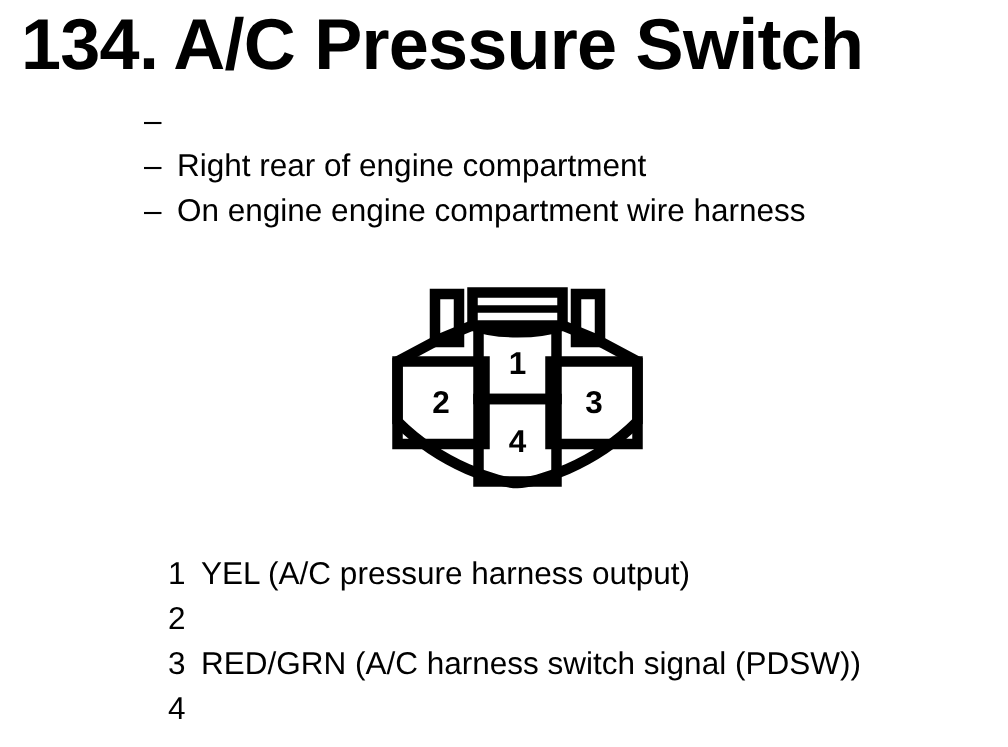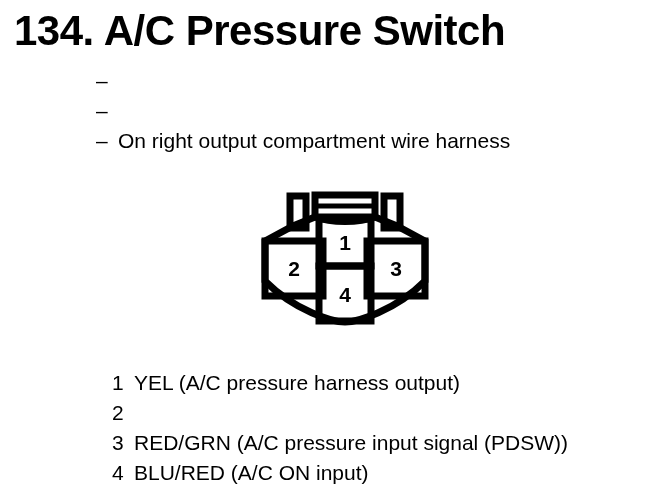--- a/index.html
+++ b/index.html
@@ -15,21 +15,21 @@
     font-family: "Liberation Sans", sans-serif;
     color: #000000;
     -webkit-font-smoothing: none;
   }
 
   
   #page-title {
     position: absolute;
     left: 14px;
     top: 11px;
-    font-size: 42px;
+    font-size: 48px;
     font-weight: bold;
     letter-spacing: -0.5px;
     white-space: nowrap;
     line-height: 40px;
   }
   #page-title .num {
     margin-right: 10px;
   }
 
   
@@ -96,24 +96,25 @@
 <div id="page-title">
   <span class="num">134.</span><span>A/C Pressure Switch</span>
 </div>
 
 <div id="info-list">
   <div class="info-row">
     <span class="dash">–</span>
   </div>
   <div class="info-row">
     <span class="dash">–</span>
+    <span>Right rear of engine compartment</span>
   </div>
   <div class="info-row">
     <span class="dash">–</span>
-    <span>On right output compartment wire harness</span>
+    <span>On engine engine compartment wire harness</span>
   </div>
 </div>
 
 <div id="connector-diagram">
   <svg width="200" height="145" viewBox="0 0 200 145">
     <g fill="none" stroke="#000000" stroke-width="7" stroke-linejoin="miter" stroke-linecap="butt">
 
       <rect x="45" y="10" width="16" height="32"></rect>
 
       <rect x="139" y="10" width="16" height="32"></rect>
@@ -151,19 +152,18 @@
 <div id="pin-legend">
   <div class="legend-row">
     <span class="legend-pin">1</span>
     <span>YEL (A/C pressure harness output)</span>
   </div>
   <div class="legend-row">
     <span class="legend-pin">2</span>
   </div>
   <div class="legend-row">
     <span class="legend-pin">3</span>
-    <span>RED/GRN (A/C pressure input signal (PDSW))</span>
+    <span>RED/GRN (A/C harness switch signal (PDSW))</span>
   </div>
   <div class="legend-row">
     <span class="legend-pin">4</span>
-    <span>BLU/RED (A/C ON input)</span>
   </div>
 </div>
 
 </body></html>

